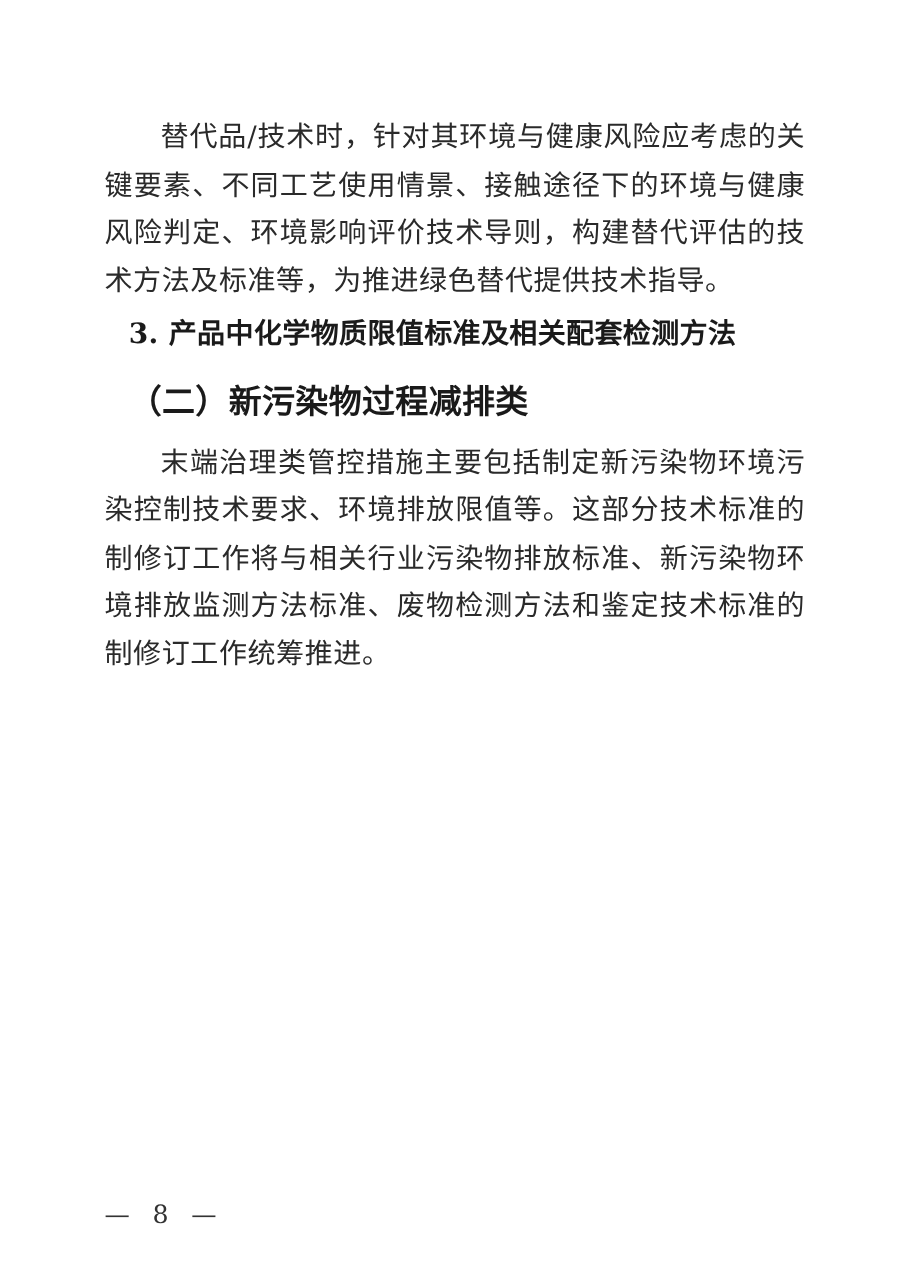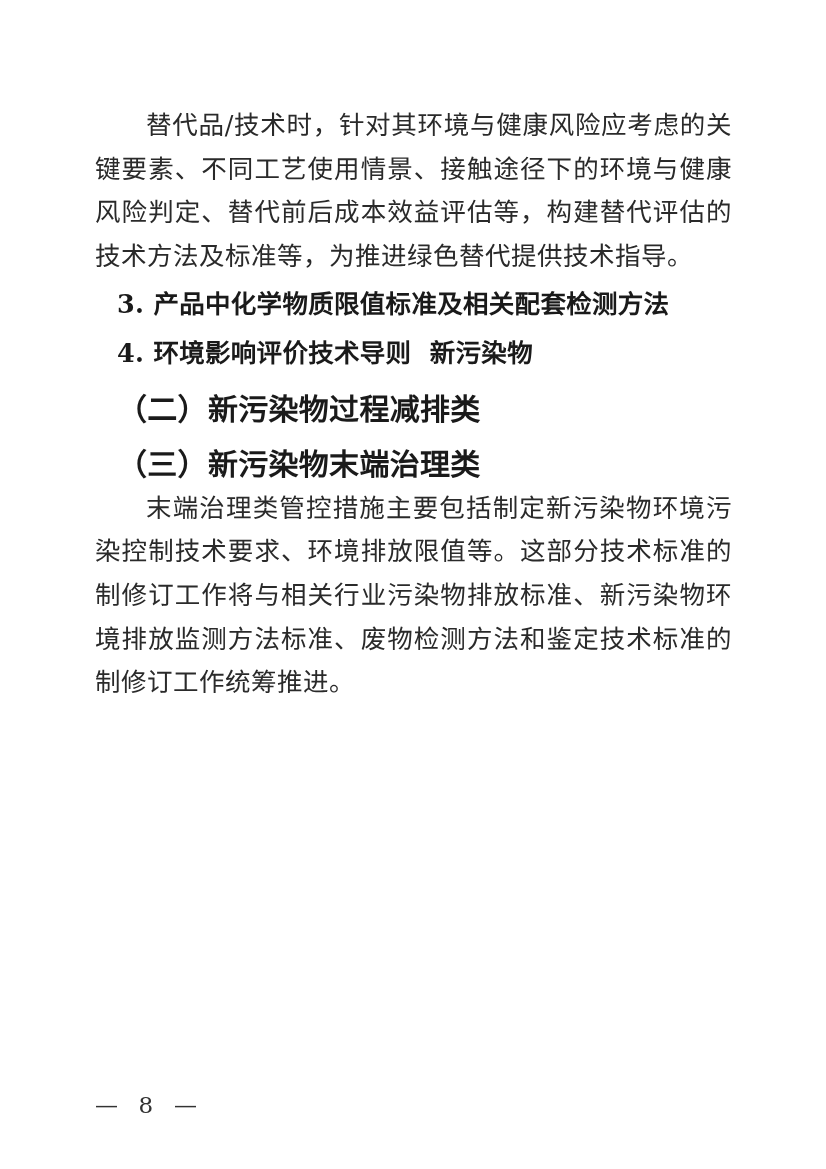--- a/index.html
+++ b/index.html
@@ -88,40 +88,38 @@
     white-space: pre;
   }
 </style>
 </head>
 <body>
 
 <div class="page">
 
   <div class="content">
 
-    <p class="para">替代品/技术时，针对其环境与健康风险应考虑的关键要素、不同工艺使用情景、接触途径下的环境与健康风险判定、替代前后成本效益评估等，构建替代评估的技术方法及标准等，为推进绿色替代提供技术指导。</p>
+    <p class="para">替代品/技术时，针对其环境与健康风险应考虑的关键要素、不同工艺使用情景、接触途径下的环境与健康风险判定、环境影响评价技术导则，构建替代评估的技术方法及标准等，为推进绿色替代提供技术指导。</p>
 
     <div class="gap-sm"></div>
 
     <p class="heading-num">3. 产品中化学物质限值标准及相关配套检测方法</p>
 
 
     <div class="gap-sm"></div>
 
-    <p class="heading-num">4. 环境影响评价技术导则  新污染物</p>
 
 
     <div class="gap-md"></div>
 
     <p class="heading-paren">（二）新污染物过程减排类</p>
 
 
     <div class="gap-md"></div>
 
-    <p class="heading-paren">（三）新污染物末端治理类</p>
 
     <p class="para">末端治理类管控措施主要包括制定新污染物环境污染控制技术要求、环境排放限值等。这部分技术标准的制修订工作将与相关行业污染物排放标准、新污染物环境排放监测方法标准、废物检测方法和鉴定技术标准的制修订工作统筹推进。</p>
 
   </div>
 
   <div class="folio">—  8  —</div>
 
 </div>
 
 </body></html>

